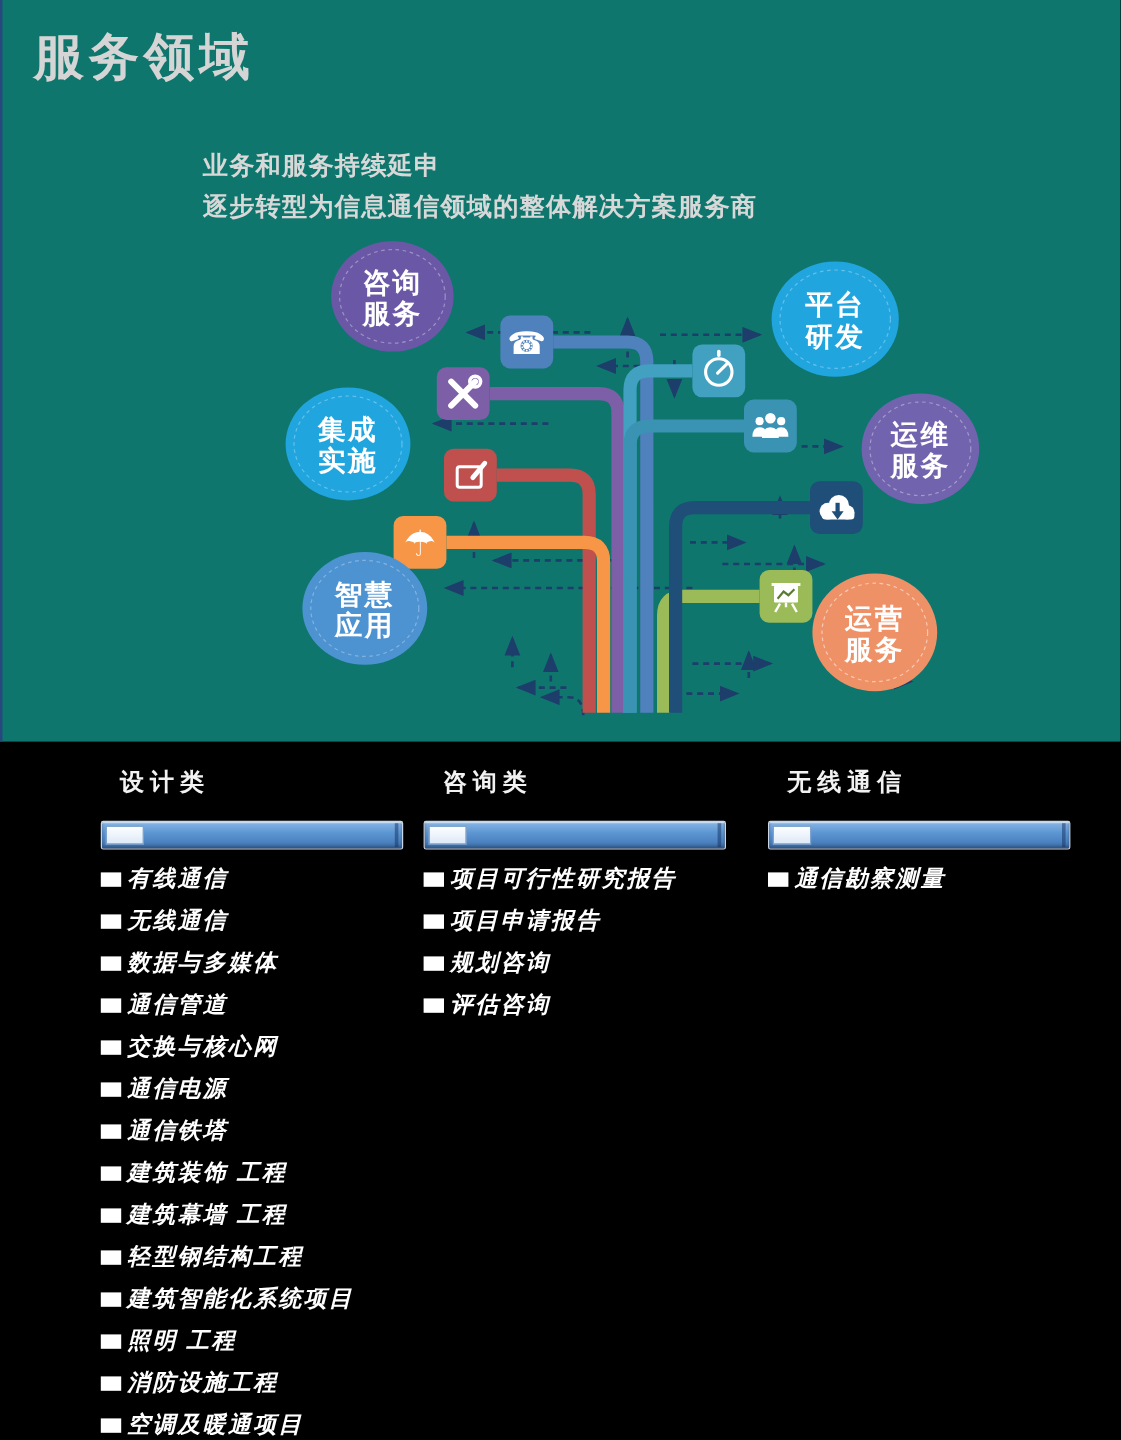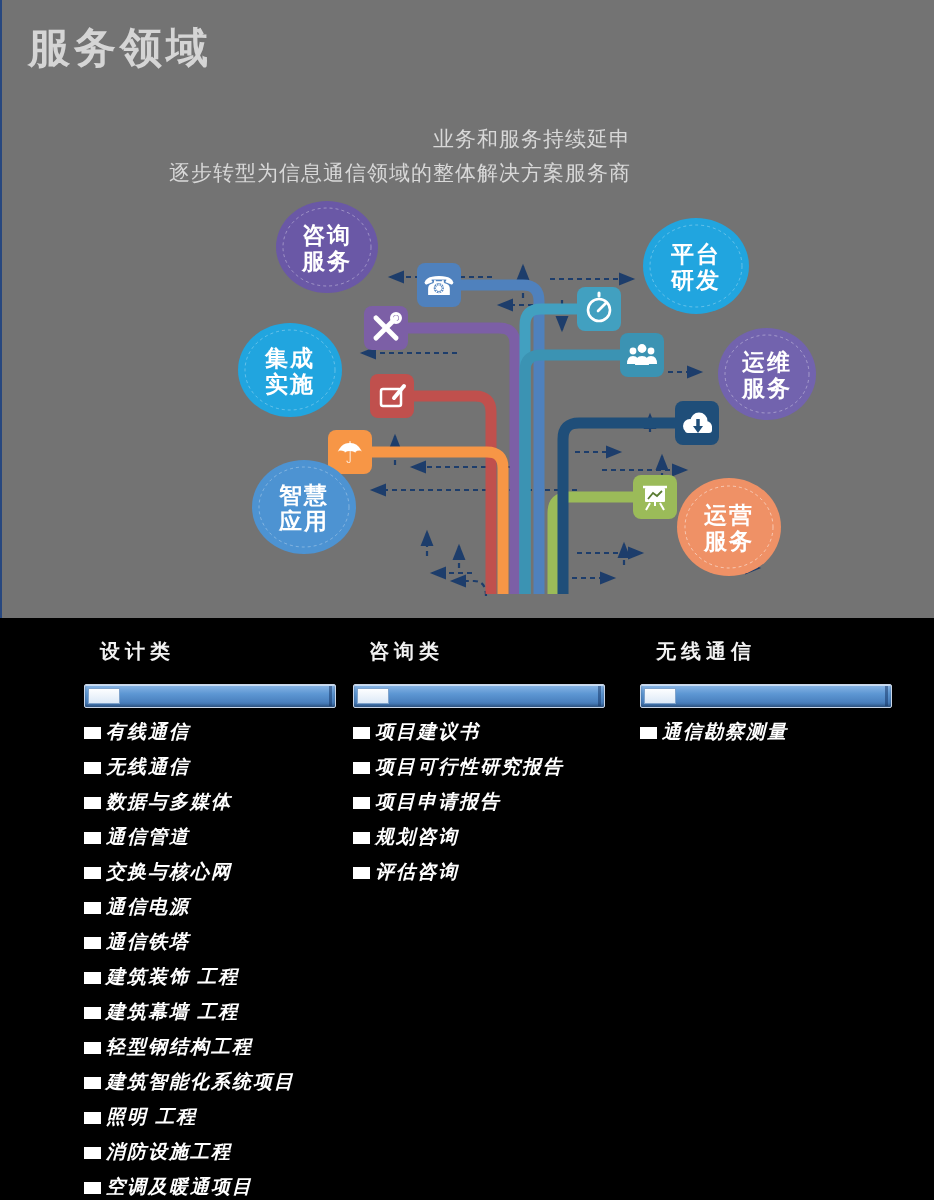--- a/index.html
+++ b/index.html
@@ -1,24 +1,24 @@
 <!DOCTYPE html>
 <html><head>
 <meta charset="utf-8">
 <style>
   html,body{margin:0;padding:0;background:#000;}
   .page{position:relative;width:934px;height:1200px;background:#000;overflow:hidden;
         font-family:"Liberation Sans","DejaVu Sans",sans-serif;}
   
   .top{position:absolute;left:0;top:0;width:934px;height:618px;box-sizing:border-box;
-       border-left:2px solid #27477f;background:#737373;}
+       border-left:2px solid #27477f;background:#0f766e;}
   .page-title{position:absolute;left:26px;top:20px;margin:0;font-size:42px;font-weight:bold;
        color:#d5d5d5;letter-spacing:4px;}
-  .subtitle{position:absolute;left:167px;top:122px;font-size:21px;font-weight:normal;
-       color:#d8d8d8;line-height:34px;letter-spacing:1px;text-align:right;}
+  .subtitle{position:absolute;left:167px;top:122px;font-size:21px;font-weight:bold;
+       color:#d8d8d8;line-height:34px;letter-spacing:1px;}
   .diagram{position:absolute;left:0;top:0;}
   .bubble-label{font-size:23px;font-weight:bold;fill:#ffffff;letter-spacing:2px;text-anchor:middle;}
   .tile-glyph{fill:#ffffff;text-anchor:middle;}
   
   .col{position:absolute;top:622px;width:268px;}
   .col-1{left:84px;} .col-2{left:353px;} .col-3{left:640px;}
   .col-header{margin:16px;height:26px;font-size:20px;font-weight:bold;color:#f2f2f2;letter-spacing:5px;}
   .bar{position:relative;width:250px;height:22px;margin-top:20px;border:1px solid #c9d6e8;border-radius:2px;
        background:linear-gradient(180deg,#8ab6e6 0%,#5d97d3 40%,#3f73b2 100%);
        box-shadow:inset 0 1px 0 rgba(255,255,255,.55), inset 0 -2px 3px rgba(0,0,0,.3);}
@@ -208,21 +208,20 @@
       <div class="item"><span class="bullet"></span><span>空调及暖通项目</span></div>
     </div>
   </div>
 
   <div class="col col-2">
     <h2 class="col-header">咨询类</h2>
     <div class="bar">
         <div class="thumb"></div>
       </div>
     <div class="items">
-      <div class="item"><span class="bullet"></span><span>项目建议书</span></div>
       <div class="item"><span class="bullet"></span><span>项目可行性研究报告</span></div>
       <div class="item"><span class="bullet"></span><span>项目申请报告</span></div>
       <div class="item"><span class="bullet"></span><span>规划咨询</span></div>
       <div class="item"><span class="bullet"></span><span>评估咨询</span></div>
     </div>
   </div>
 
   <div class="col col-3">
     <h2 class="col-header">无线通信</h2>
     <div class="bar">

